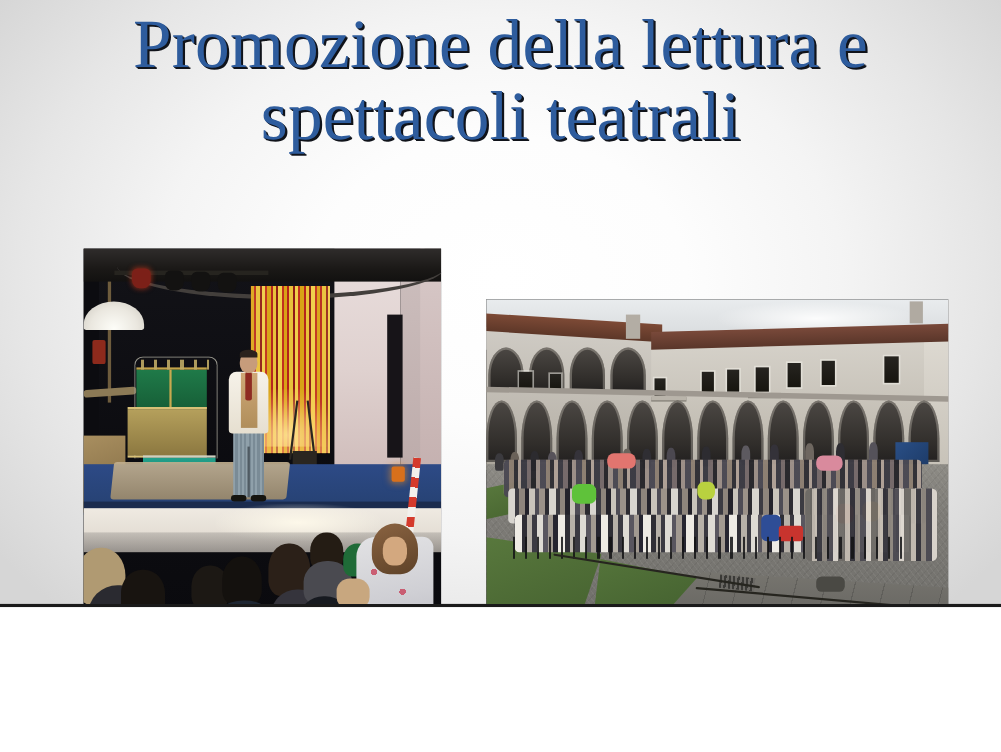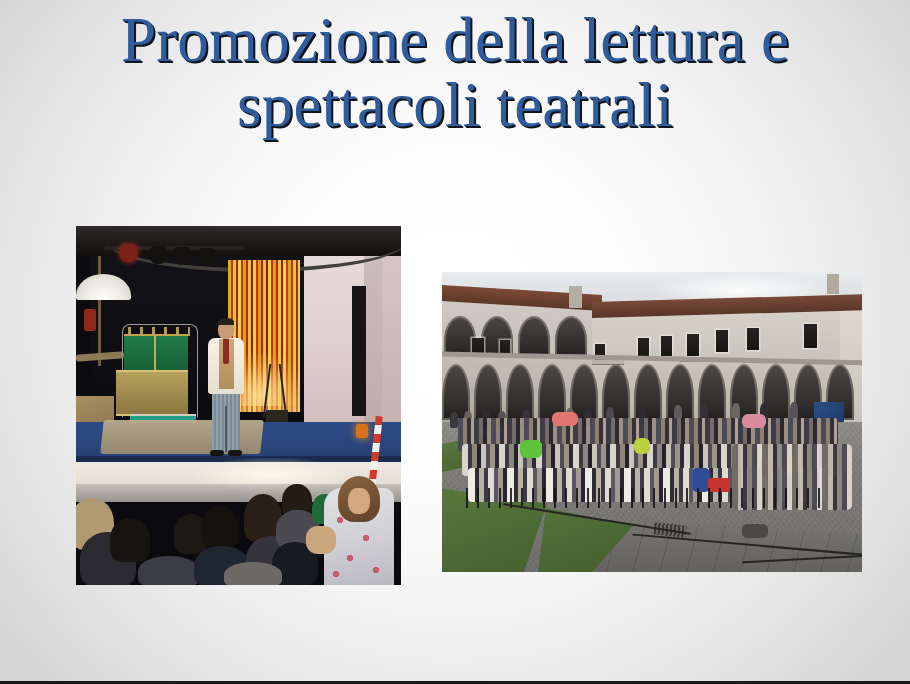--- a/index.html
+++ b/index.html
@@ -8,21 +8,21 @@
     padding: 0;
     background: #ffffff;
   }
   body {
     font-family: "Liberation Serif", serif;
   }
 
   .slide {
     position: relative;
     width: 910px;
-    height: 684px;
+    height: 552px;
     overflow: hidden;
     background:
       radial-gradient(ellipse 62% 78% at 50% 46%,
         #ffffff 0%,
         #fdfdfd 30%,
         #f4f4f4 55%,
         #e6e6e6 78%,
         #d6d6d6 100%);
     box-sizing: border-box;
     border-bottom: 3px solid #1a1a1a;

